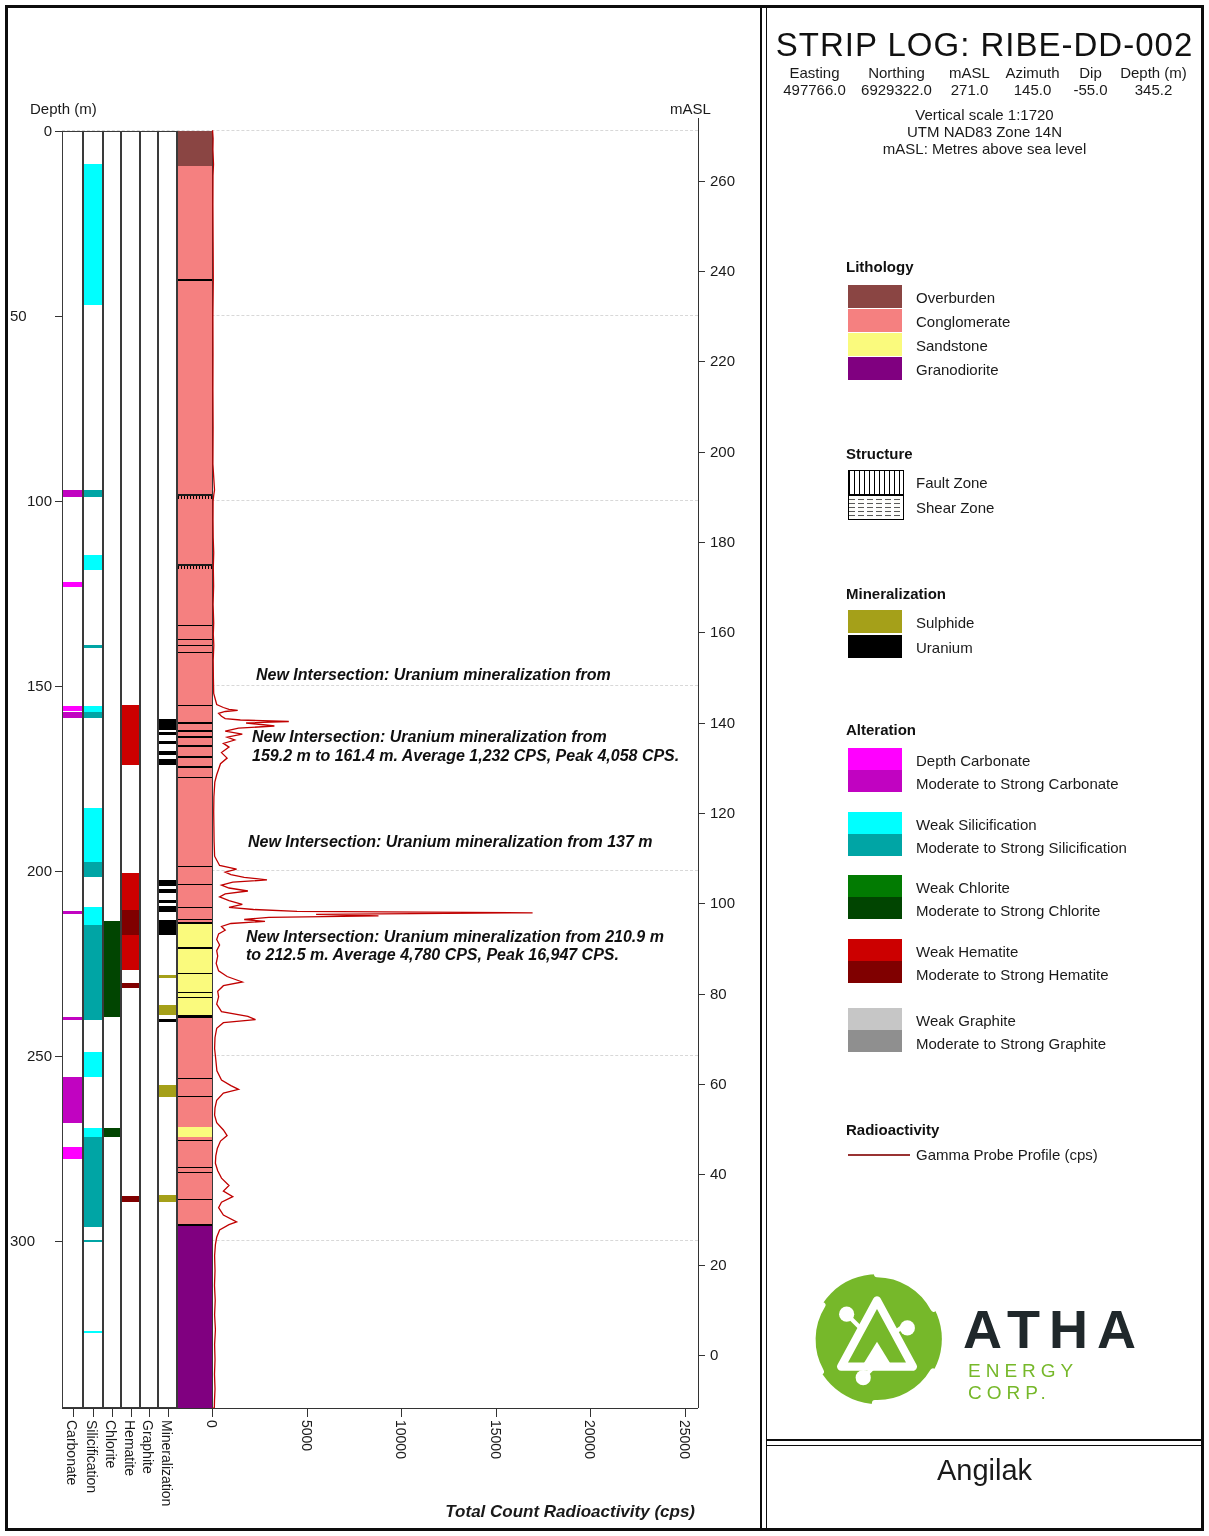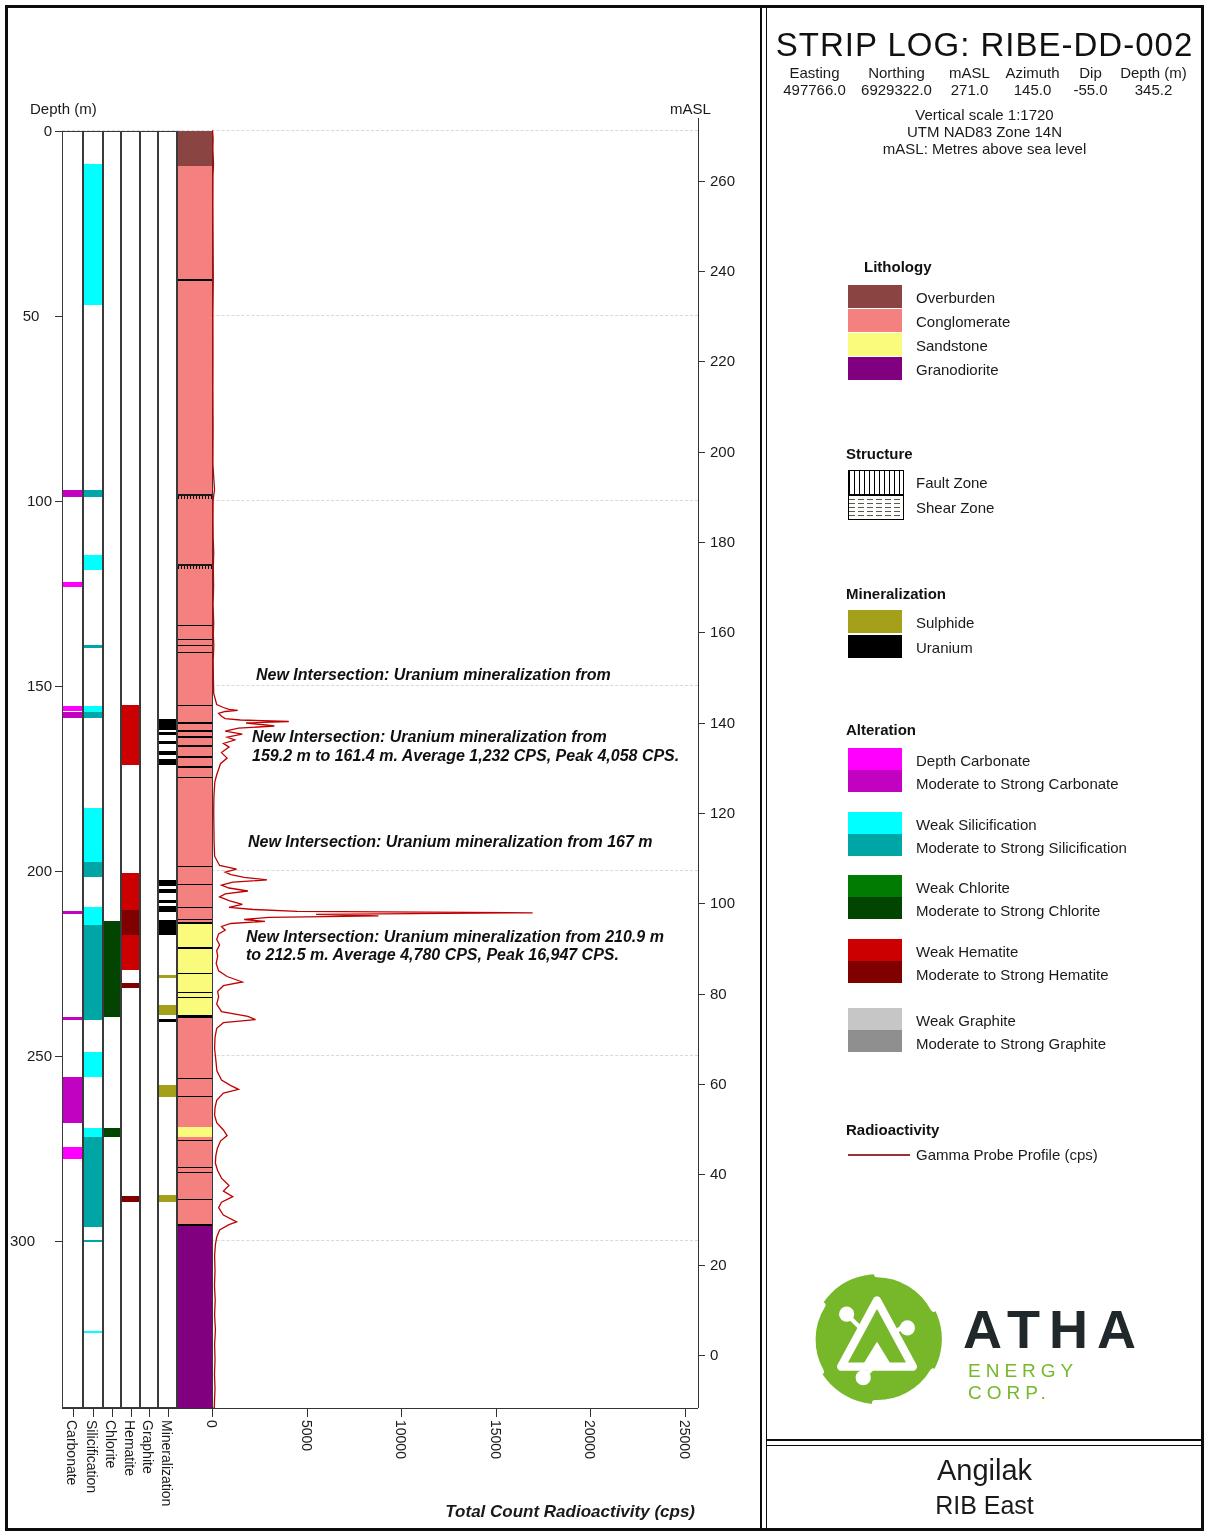--- a/index.html
+++ b/index.html
@@ -40,21 +40,21 @@
       <div class="abs gridline" style="left: 62px; top: 500px; width: 636px; height: 1px;"></div>
       <div class="abs gridline" style="left: 62px; top: 685px; width: 636px; height: 1px;"></div>
       <div class="abs gridline" style="left: 62px; top: 870px; width: 636px; height: 1px;"></div>
       <div class="abs gridline" style="left: 62px; top: 1055px; width: 636px; height: 1px;"></div>
       <div class="abs gridline" style="left: 62px; top: 1240px; width: 636px; height: 1px;"></div>
       <div class="abs ticklab" style="left: 30px; top: 100px;">Depth (m)</div>
       <div class="abs ticklab" style="left: 670px; top: 100px;">mASL</div>
       <div class="abs" style="left: 55px; top: 131px; width: 7px; height: 1px; background: rgb(51, 51, 51);"></div>
       <div class="abs ticklab" style="left: 10px; top: 122px; width: 42px; text-align: right;">0</div>
       <div class="abs" style="left: 55px; top: 316px; width: 7px; height: 1px; background: rgb(51, 51, 51);"></div>
-      <div class="abs ticklab" style="left: 10px; top: 307px; width: 42px; text-align: center;">50</div>
+      <div class="abs ticklab" style="left: 10px; top: 307px; width: 42px; text-align: left;">50</div>
       <div class="abs" style="left: 55px; top: 501px; width: 7px; height: 1px; background: rgb(51, 51, 51);"></div>
       <div class="abs ticklab" style="left: 10px; top: 492px; width: 42px; text-align: right;">100</div>
       <div class="abs" style="left: 55px; top: 686px; width: 7px; height: 1px; background: rgb(51, 51, 51);"></div>
       <div class="abs ticklab" style="left: 10px; top: 677px; width: 42px; text-align: right;">150</div>
       <div class="abs" style="left: 55px; top: 871px; width: 7px; height: 1px; background: rgb(51, 51, 51);"></div>
       <div class="abs ticklab" style="left: 10px; top: 862px; width: 42px; text-align: right;">200</div>
       <div class="abs" style="left: 55px; top: 1056px; width: 7px; height: 1px; background: rgb(51, 51, 51);"></div>
       <div class="abs ticklab" style="left: 10px; top: 1047px; width: 42px; text-align: right;">250</div>
       <div class="abs" style="left: 55px; top: 1241px; width: 7px; height: 1px; background: rgb(51, 51, 51);"></div>
       <div class="abs ticklab" style="left: 10px; top: 1232px; width: 42px; ">300</div>
@@ -208,21 +208,21 @@
       <div class="abs rot" style="left: 158.5px; top: 1420.24px; font-size: 14px;">Mineralization</div>
       <div class="abs" style="left: 182px; top: 1502.24px; width: 513px; text-align: right; font-size: 17px; font-weight: bold; font-style: italic;">Total Count Radioactivity (cps)</div>
       <div class="abs annot" style="left: 256px; top: 666.39px; width: 460px;">
         <div>New Intersection: Uranium mineralization from</div>
       </div>
       <div class="abs annot" style="left: 252px; top: 728.18px; width: 460px;">
         <div>New Intersection: Uranium mineralization from</div>
         <div>159.2 m to 161.4 m. Average 1,232 CPS, Peak 4,058 CPS.</div>
       </div>
       <div class="abs annot" style="left: 248px; top: 833.26px; width: 460px;">
-        <div>New Intersection: Uranium mineralization from 167 m</div>
+        <div>New Intersection: Uranium mineralization from 137 m</div>
       </div>
       <div class="abs annot" style="left: 246px; top: 927.61px; width: 460px;">
         <div>New Intersection: Uranium mineralization from 210.9 m</div>
         <div>to 212.5 m. Average 4,780 CPS, Peak 16,947 CPS.</div>
       </div>
     </div>
 
   <div class="abs vline" style="left:760px;top:8px;width:2px;height:1520px;"></div>
   <div class="abs vline" style="left:766px;top:8px;width:1px;height:1520px;"></div>
 
@@ -251,21 +251,21 @@
       </div>
     </div>
 
     <div class="abs rp-center notes" style="left:0;top:98px;width:433px;">
       <div>Vertical scale 1:1720</div>
       <div>UTM NAD83 Zone 14N</div>
       <div>mASL: Metres above sea level</div>
     </div>
 
 
-    <div class="abs sec-title" style="left:78px;top:250px;margin-left:18px;">Lithology</div>
+    <div class="abs sec-title" style="left:78px;top:250px;">Lithology</div>
     <div class="swatch" style="left: 80px; top: 277px; background: rgb(138, 69, 67);"></div>
     <div class="abs leg-label" style="left:148px;top:281px;">Overburden</div>
     <div class="swatch" style="left: 80px; top: 301px; background: rgb(245, 128, 128);"></div>
     <div class="abs leg-label" style="left:148px;top:305px;">Conglomerate</div>
     <div class="swatch" style="left: 80px; top: 325px; background: rgb(250, 250, 125);"></div>
     <div class="abs leg-label" style="left:148px;top:329px;">Sandstone</div>
     <div class="swatch" style="left: 80px; top: 349px; background: rgb(128, 0, 128);"></div>
     <div class="abs leg-label" style="left:148px;top:353px;">Granodiorite</div>
 
     <div class="abs sec-title" style="left:78px;top:437px;">Structure</div>
@@ -331,14 +331,13 @@
         <circle cx="40" cy="78" r="5.5" fill="#ffffff"></circle>
       </svg>
       <div class="abs" style="left:155px;top:30px;font-size:54px;font-weight:bold;letter-spacing:9px;color:#20282B;">ATHA</div>
       <div class="abs" style="left:160px;top:92px;font-size:19px;letter-spacing:5px;color:#76B82A;">ENERGY CORP.</div>
     </div>
   </div>
 
   <div class="abs hline" style="left:766px;top:1439px;width:435px;height:2px;"></div>
   <div class="abs hline" style="left:766px;top:1445px;width:435px;height:1px;"></div>
   <div class="abs rp-center" style="left:768px;top:1454px;width:433px;font-size:29px;">Angilak</div>
-  <div class="abs rp-center" style="left:768px;top:1491px;width:433px;font-size:25px;">RIB East</div>
 </div>
 
 </body></html>

